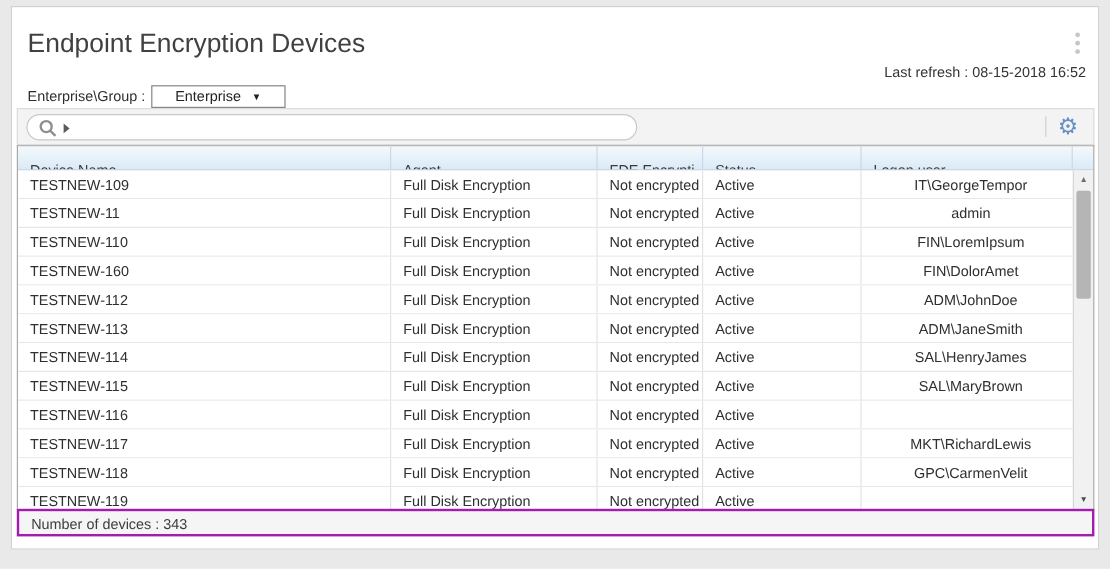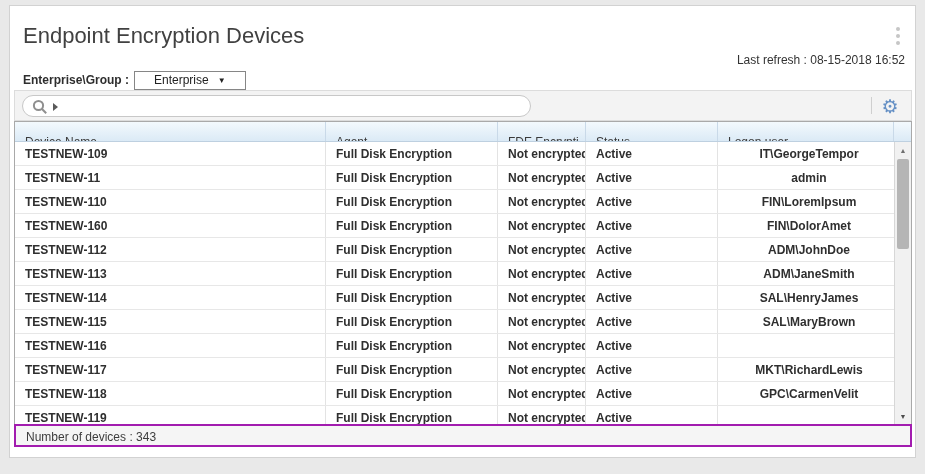--- a/index.html
+++ b/index.html
@@ -46,21 +46,21 @@
     color: #333;
   }
   .group-row {
     position: absolute;
     left: 13px; top: 64px;
     height: 20px;
     display: flex; align-items: center;
   }
   .group-label {
     font-size: 12px;
-    font-weight: bold;
+    font-weight: normal;
     color: #2e2e2e;
     margin-right: 5px;
   }
   .group-select {
     height: 19px;
     min-width: 76px;
     border: 1px solid #868686;
     background: #ffffff;
     display: inline-flex;
     align-items: center;
@@ -152,21 +152,20 @@
   }
   .th.c5 { border-right: none; cursor: default; }
   .tbody {
     position: relative;
     display: flex;
     height: 283px;
   }
   .rows {
     width: 879px;
     overflow: hidden;
-    font-weight: bold;
   }
   .tr {
     display: flex;
     height: 24px;
     border-bottom: 1px solid #e7e7e7;
     background: #fff;
     cursor: pointer;
   }
   .td {
     font-size: 12px;

